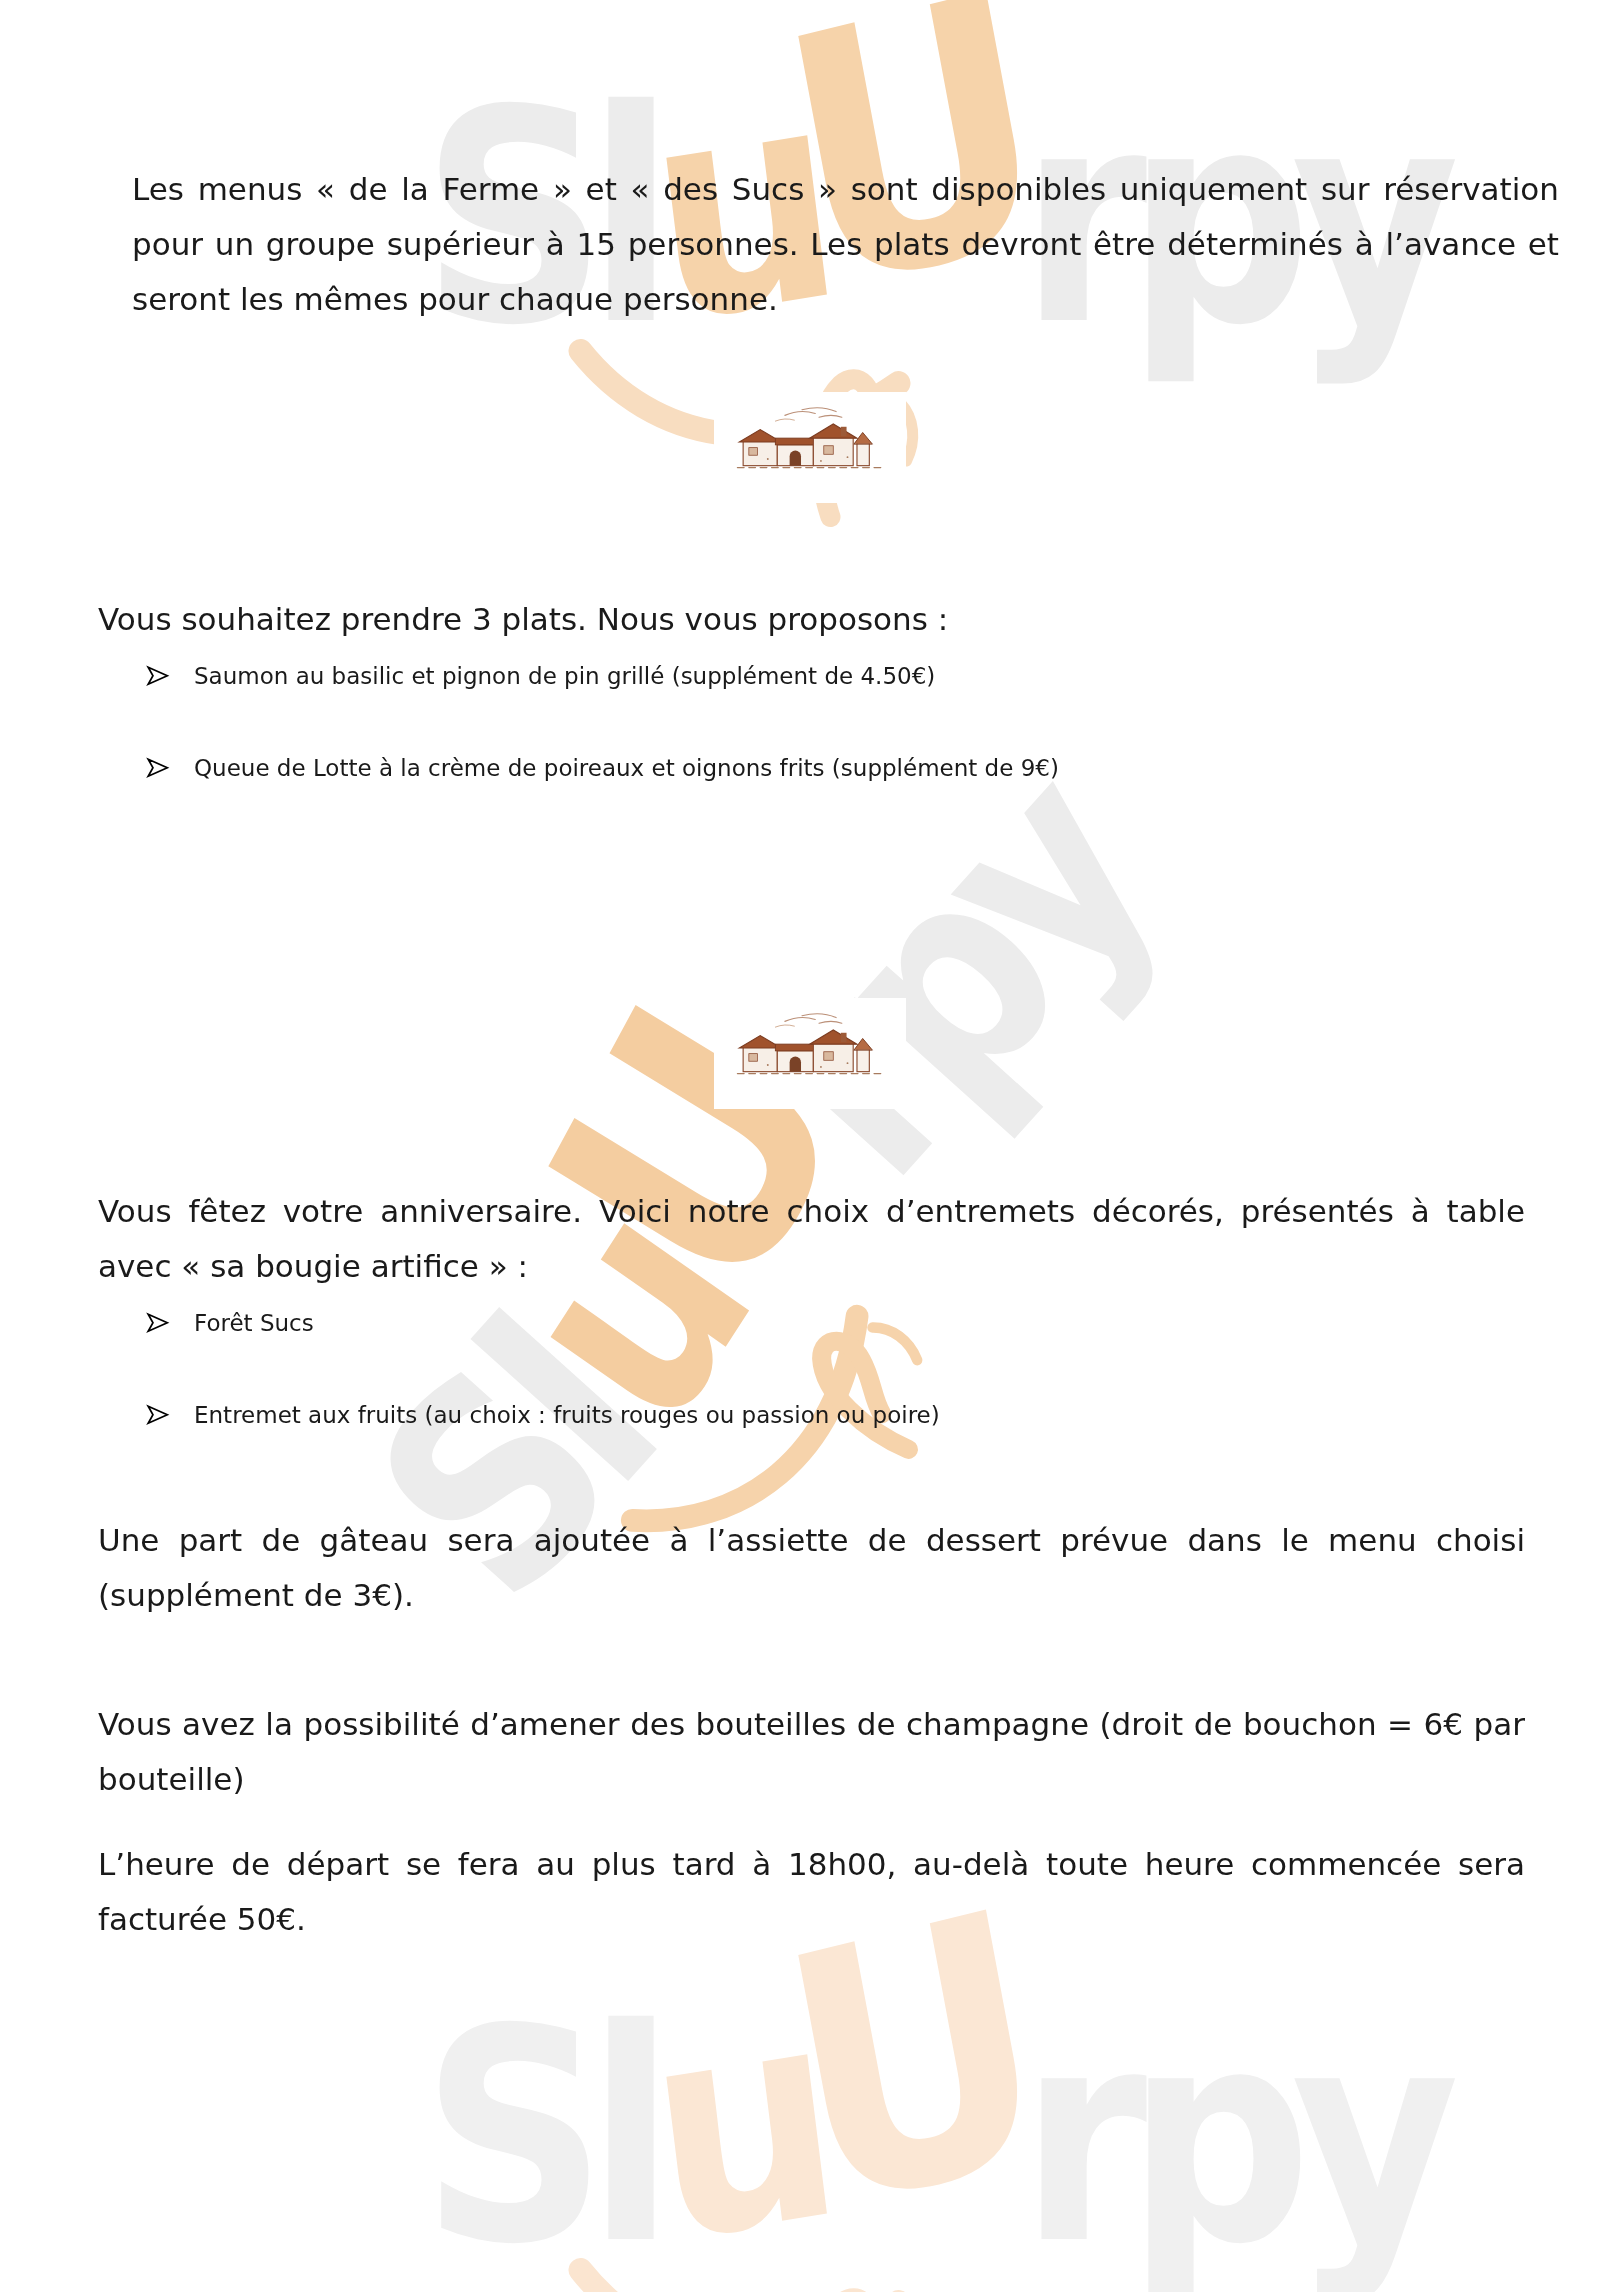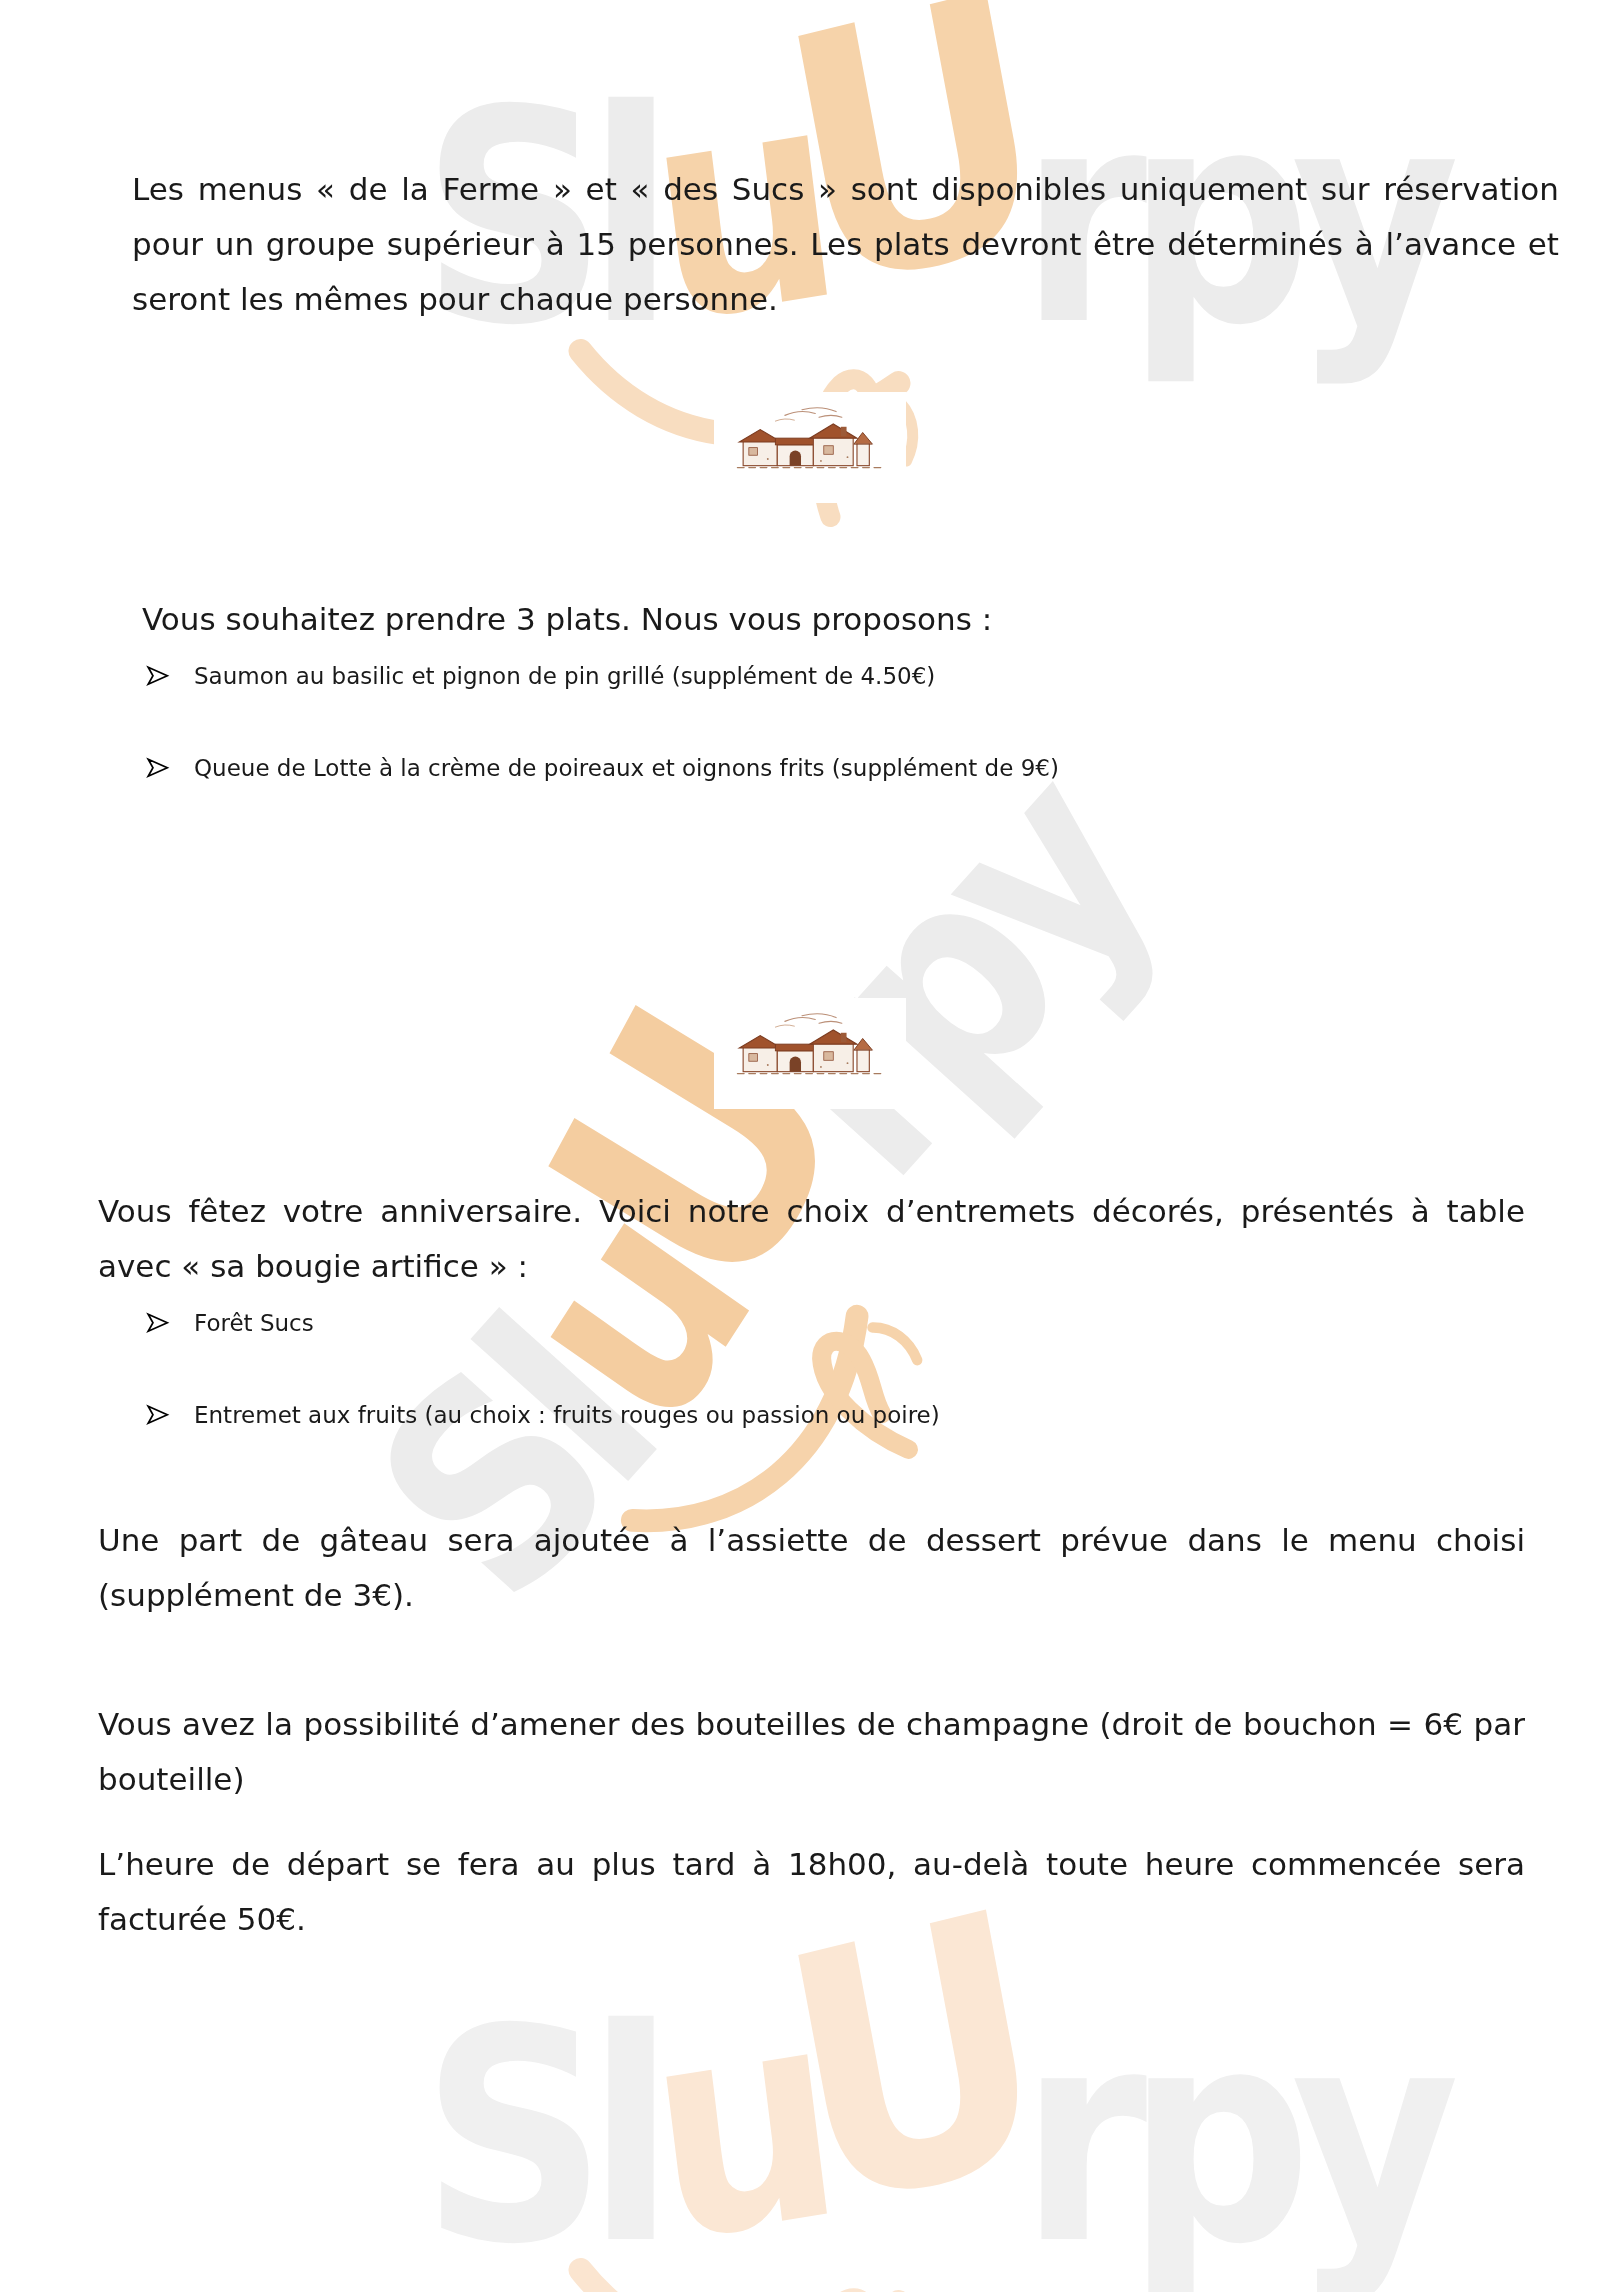--- a/index.html
+++ b/index.html
@@ -37,21 +37,21 @@
   .wm-bottom { left:421px; top:1946px; }
 
   
   .para {
     position:absolute; left:98px; width:1427px;
     font-size:31px; line-height:55px;
     z-index:2;
   }
   .justify { text-align:justify; }
   .p-intro     { top:131px;margin-left:34px; }
-  .p-plats     { top:561px;margin-left:44px; }
+  .p-plats     { top:561px; }
   .p-anniv     { top:1153px; }
   .p-gateau    { top:1482px; }
   .p-champagne { top:1666px; }
   .p-depart    { top:1806px; }
 
   .blist { position:absolute; left:145px; width:1451px; list-style:none; margin:0; padding:0; z-index:2; }
   .list-plats { top:649px; }
   .list-entremets { top:1296px; }
   .blist li { display:flex; align-items:flex-start; gap:23.5px; margin-bottom:37px; font-size:23px; line-height:55px; }
   .blist .li-text { white-space:nowrap; }

